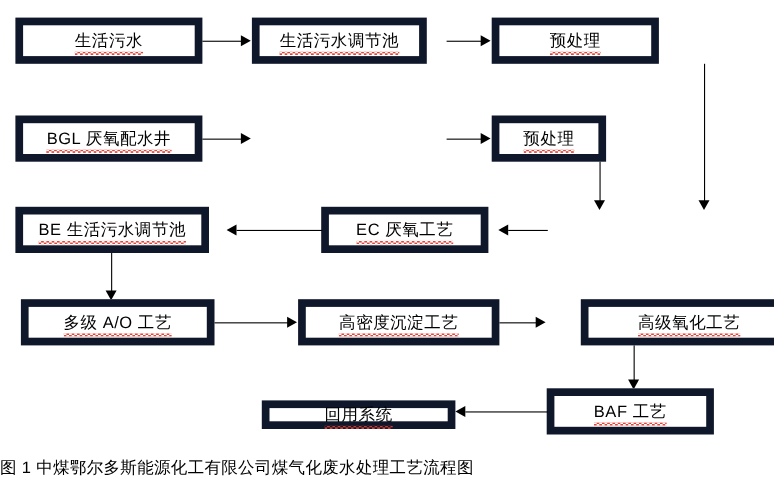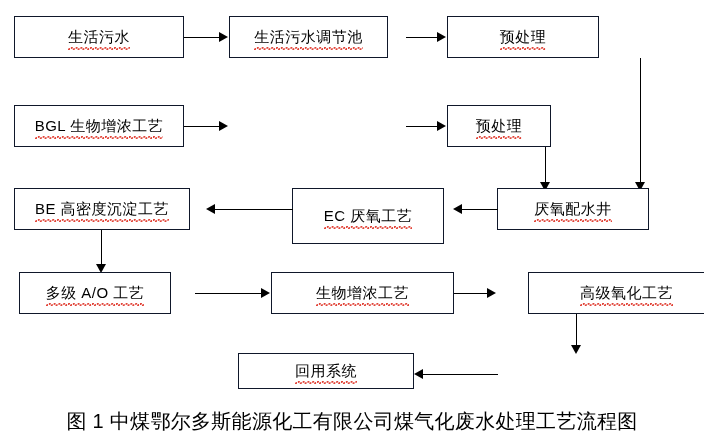--- a/index.html
+++ b/index.html
@@ -13,21 +13,21 @@
   #canvas {
     position: relative;
     width: 704px;
     height: 441px;
     background: #ffffff;
     overflow: hidden;
   }
   .box {
     position: absolute;
     box-sizing: border-box;
-    border: 1px solid #0f172a;
+    border: 7px solid #0f172a;
     background: #ffffff;
     display: flex;
     align-items: center;
     justify-content: center;
     font-size: 15px;
     color: #000000;
     white-space: nowrap;
     letter-spacing: 0.5px;
   }
   .box span {
@@ -73,22 +73,21 @@
   .arrow-down {
     border-left: 5px solid transparent;
     border-right: 5px solid transparent;
     border-top: 9px solid #000000;
   }
   #caption {
     position: absolute;
     left: 0;
     right: 0;
     bottom: 6px;
-    text-align: center;
-    font-size: 20px;
+    font-size: 15px;
     color: #000000;
     letter-spacing: 0.3px;
   }
 </style>
 </head>
 <body>
 
 <div id="canvas">
 
   <div class="box" style="left:14px; top:16px; width:170px; height:42px;">
@@ -106,81 +105,81 @@
   <div class="line hline" style="left:184px; top:37px; width:36px;"></div>
   <div class="arrow arrow-right" style="left:219px; top:32px;"></div>
 
   <div class="line hline" style="left:406px; top:37px; width:32px;"></div>
   <div class="arrow arrow-right" style="left:437px; top:32px;"></div>
 
   <div class="line vline" style="left:640px; top:58px; height:126px;"></div>
   <div class="arrow arrow-down" style="left:635px; top:182px;"></div>
 
   <div class="box" style="left:14px; top:105px; width:170px; height:42px;">
-    <span class="squig">BGL 生物增浓工艺</span>
+    <span class="squig">BGL 厌氧配水井</span>
   </div>
 
 
   <div class="box" style="left:447px; top:105px; width:104px; height:42px;">
     <span class="squig">预处理</span>
   </div>
 
   <div class="line hline" style="left:184px; top:126px; width:36px;"></div>
   <div class="arrow arrow-right" style="left:219px; top:121px;"></div>
 
   <div class="line hline" style="left:406px; top:126px; width:32px;"></div>
   <div class="arrow arrow-right" style="left:437px; top:121px;"></div>
 
   <div class="line vline" style="left:545px; top:147px; height:37px;"></div>
   <div class="arrow arrow-down" style="left:540px; top:182px;"></div>
 
   <div class="box" style="left:14px; top:188px; width:176px; height:42px;">
-    <span class="squig">BE 高密度沉淀工艺</span>
+    <span class="squig">BE 生活污水调节池</span>
   </div>
 
-  <div class="box" style="left:292px; top:188px; width:152px; height:56px;">
+  <div class="box" style="left:292px; top:188px; width:152px; height:42px;">
     <span class="squig">EC 厌氧工艺</span>
   </div>
 
-  <div class="box" style="left:497px; top:188px; width:152px; height:42px;">
-    <span class="squig">厌氧配水井</span>
-  </div>
 
   <div class="line hline" style="left:462px; top:209px; width:36px;"></div>
   <div class="arrow arrow-left" style="left:453px; top:204px;"></div>
 
   <div class="line hline" style="left:215px; top:209px; width:78px;"></div>
   <div class="arrow arrow-left" style="left:206px; top:204px;"></div>
 
   <div class="line vline" style="left:101px; top:230px; height:36px;"></div>
   <div class="arrow arrow-down" style="left:96px; top:264px;"></div>
 
-  <div class="box" style="left:19px; top:272px; width:152px; height:42px;">
+  <div class="box" style="left:19px; top:272px; width:176px; height:42px;">
     <span class="squig">多级 A/O 工艺</span>
   </div>
 
   <div class="box" style="left:271px; top:272px; width:183px; height:42px;">
-    <span class="squig">生物增浓工艺</span>
+    <span class="squig">高密度沉淀工艺</span>
   </div>
 
   <div class="box" style="left:495px; top:272px; width:197px; height:42px;margin-left:33px;">
     <span class="squig">高级氧化工艺</span>
   </div>
 
   <div class="line hline" style="left:195px; top:293px; width:67px;"></div>
   <div class="arrow arrow-right" style="left:261px; top:288px;"></div>
 
   <div class="line hline" style="left:454px; top:293px; width:34px;"></div>
   <div class="arrow arrow-right" style="left:487px; top:288px;"></div>
 
   <div class="line vline" style="left:576px; top:314px; height:33px;"></div>
   <div class="arrow arrow-down" style="left:571px; top:345px;"></div>
 
-  <div class="box" style="left:238px; top:353px; width:176px; height:36px;">
+  <div class="box" style="left:238px; top:364px; width:176px; height:26px;">
     <span class="squig">回用系统</span>
   </div>
 
+  <div class="box" style="left:497px; top:353px; width:152px; height:42px;">
+    <span class="squig">BAF 工艺</span>
+  </div>
 
   <div class="line hline" style="left:423px; top:374px; width:75px;"></div>
   <div class="arrow arrow-left" style="left:414px; top:369px;"></div>
 
   <div id="caption">图 1  中煤鄂尔多斯能源化工有限公司煤气化废水处理工艺流程图</div>
 </div>
 
 </body></html>

